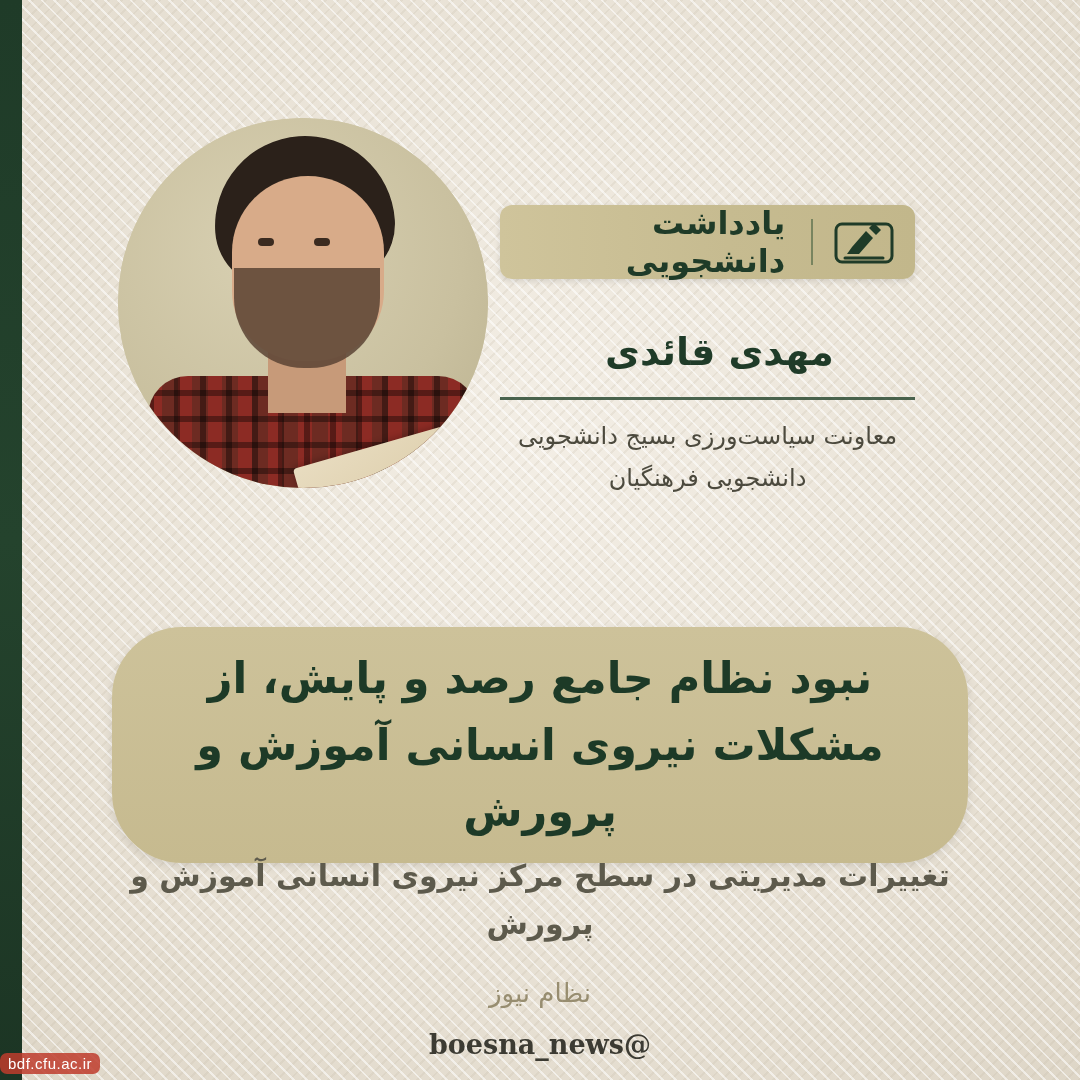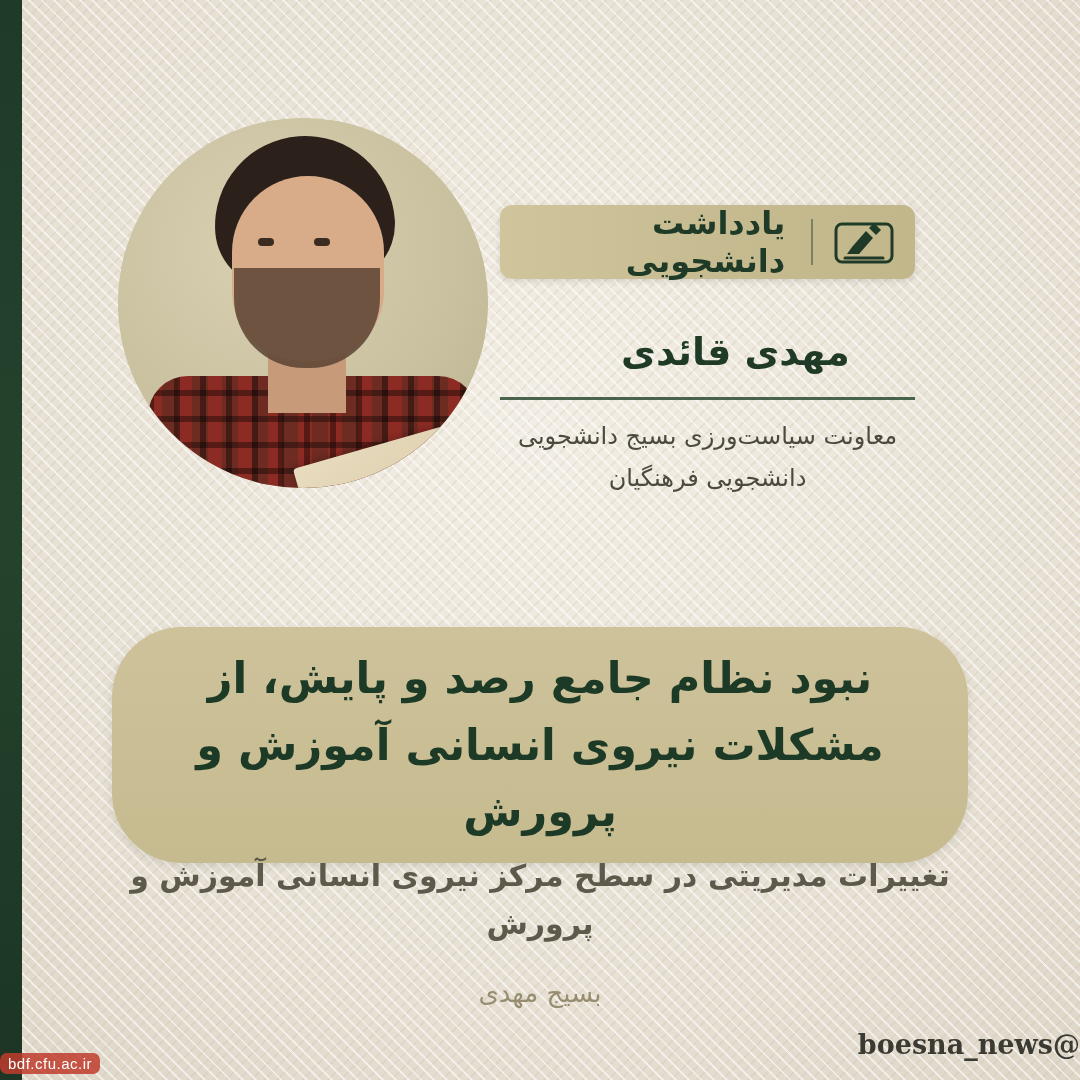--- a/index.html
+++ b/index.html
@@ -153,21 +153,21 @@
   }
   .badge-icon {
     padding: 0 20px;
     display: flex;
     align-items: center;
   }
 
   .author-name {
     position: absolute;
     top: 330px;
-    left: 528px;
+    left: 512px;
     width: 415px;
     text-align: center;
     color: #1f3b28;
     font-size: 38px;
     font-weight: bold;
   }
   .name-rule {
     position: absolute;
     top: 397px;
     left: 500px;
@@ -233,20 +233,21 @@
     color: #8a7f5f;
     font-size: 26px;
     letter-spacing: 2px;
     opacity: 0.85;
   }
   .handle {
     position: absolute;
     top: 1029px;
     left: 0;
     width: 1080px;
+    text-align: center;
     color: #3c3b33;
     font-size: 27px;
     font-weight: bold;
     font-family: "DejaVu Serif", "Liberation Serif", serif;
   }
 
   .watermark {
     position: absolute;
     left: 0;
     bottom: 6px;
@@ -297,18 +298,18 @@
     <div>معاونت سیاست‌ورزی بسیج دانشجویی</div>
     <div>دانشجویی فرهنگیان</div>
   </div>
 
   <div class="headline">
     <div class="headline-text">نبود نظام جامع رصد و پایش، از مشکلات نیروی انسانی آموزش و پرورش</div>
   </div>
 
   <div class="subhead">تغییرات مدیریتی در سطح مرکز نیروی انسانی آموزش و پرورش</div>
 
-  <div class="brand-mark">بسیج مهدی</div>
+  <div class="brand-mark">نظام نیوز</div>
   <div class="handle">@boesna_news</div>
 
   <div class="watermark">bdf.cfu.ac.ir</div>
 
 </div>
 
 </body></html>

